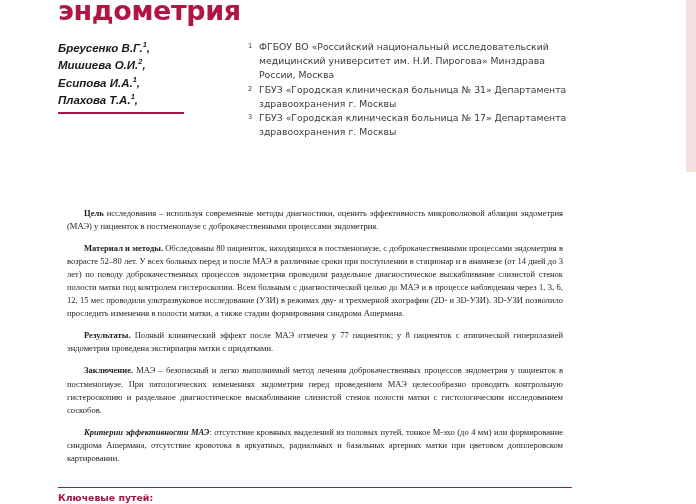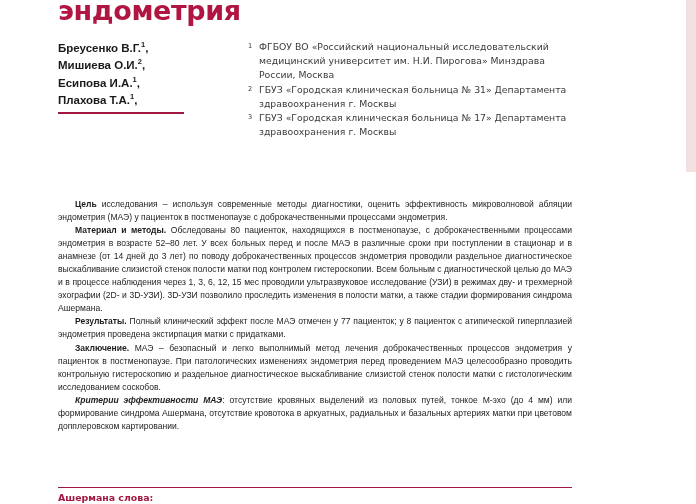--- a/index.html
+++ b/index.html
@@ -46,20 +46,21 @@
     left: 58px;
     width: 175px;
   }
   .author-name {
     font-family: "Liberation Sans", sans-serif;
     font-size: 11.5px;
     font-weight: bold;
     color: #1a1a1a;
     line-height: 17.3px;
     white-space: nowrap;
+    font-style: italic;
   }
   .author-name sup {
     font-size: 7.5px;
     vertical-align: super;
     line-height: 0;
   }
   .authors-rule {
     margin-top: 3px;
     width: 126px;
     height: 2px;
@@ -91,22 +92,22 @@
   }
 
   
   .abstract {
     position: absolute;
     top: 198px;
     left: 58px;
     width: 514px;
   }
   .abstract p {
-    margin: 0;
-    font-family: Liberation Sans, sans-serif;
+    margin: 9px;
+    font-family: Liberation Serif, serif;
     font-size: 8.55px;
     line-height: 13.05px;
     color: #1c1c1c;
     text-align: justify;
     text-indent: 17px;
     hyphens: manual;
   }
   .abstract p b {
     font-weight: bold;
   }
@@ -173,13 +174,13 @@
 
 <div class="abstract">
   <p><b>Цель</b><span> исследования – используя современные методы диагностики, оценить эффективность микроволновой абляции эндометрия (МАЭ) у пациенток в постменопаузе с доброкачественными процессами эндометрия.</span></p>
   <p><b>Материал и методы.</b><span> Обследованы 80 пациенток, находящихся в постменопаузе, с доброкачественными процессами эндометрия в возрасте 52–80 лет. У всех больных перед и после МАЭ в различные сроки при поступлении в стационар и в анамнезе (от 14 дней до 3 лет) по поводу доброкачественных процессов эндометрия проводили раздельное диагностическое выскабливание слизистой стенок полости матки под контролем гистероскопии. Всем больным с диагностической целью до МАЭ и в процессе наблюдения через 1, 3, 6, 12, 15 мес проводили ультразвуковое исследование (УЗИ) в режимах дву- и трехмерной эхографии (2D- и 3D-УЗИ). 3D-УЗИ позволило проследить изменения в полости матки, а также стадии формирования синдрома Ашермана.</span></p>
   <p><b>Результаты.</b><span> Полный клинический эффект после МАЭ отмечен у 77 пациенток; у 8 пациенток с атипической гиперплазией эндометрия проведена экстирпация матки с придатками.</span></p>
   <p><b>Заключение.</b><span> МАЭ – безопасный и легко выполнимый метод лечения доброкачественных процессов эндометрия у пациенток в постменопаузе. При патологических изменениях эндометрия перед проведением МАЭ целесообразно проводить контрольную гистероскопию и раздельное диагностическое выскабливание слизистой стенок полости матки с гистологическим исследованием соскобов.</span></p>
   <p><span class="bi">Критерии эффективности МАЭ</span><span>: отсутствие кровяных выделений из половых путей, тонкое М-эхо (до 4 мм) или формирование синдрома Ашермана, отсутствие кровотока в аркуатных, радиальных и базальных артериях матки при цветовом допплеровском картировании.</span></p>
 </div>
 
 <div class="kw-rule"></div>
-<div class="kw-heading">Ашермана слова:</div>
+<div class="kw-heading">Ключевые путей:</div>
 
 </body></html>

